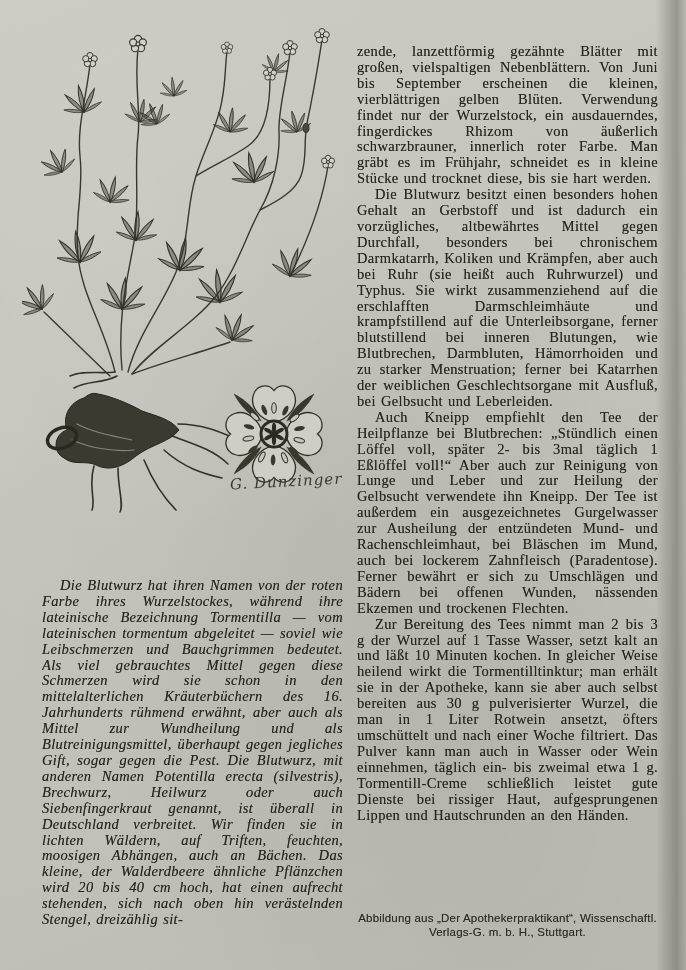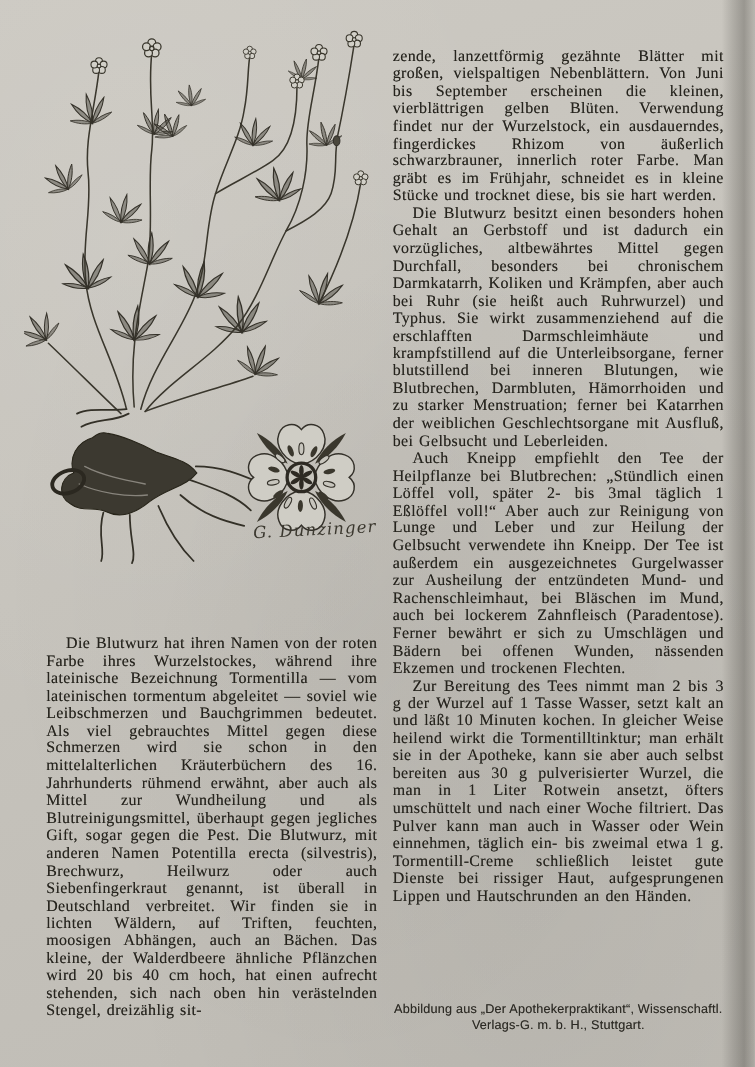--- a/index.html
+++ b/index.html
@@ -52,21 +52,21 @@
   .col{
     position:absolute;text-align:justify;
     font-size:14.5px;line-height:15.9px;
     letter-spacing:0.35px;word-spacing:1.2px;
     color:#26241e;overflow:hidden;
     hyphens:auto;-webkit-hyphens:auto;
     text-shadow:0 0 0.4px rgba(38,36,30,0.55);
   }
   .col p{margin:0;}
   .col p.ind{text-indent:18px;}
-  .col-left{left:42px;top:578px;width:301px;height:372px;}
+  .col-left{left:42px;top:578px;width:301px;height:372px;font-style:italic;}
   .col-right{left:357px;top:44px;width:301px;height:862px;}
   .credit{
     position:absolute;left:357px;top:912px;width:301px;margin:0;
     font-family:"Liberation Sans", sans-serif;
     font-size:11.5px;line-height:13.5px;letter-spacing:0.2px;
     text-align:center;color:#2c2a24;
     text-shadow:0 0 0.3px rgba(44,42,36,0.5);
   }
 </style>
 </head>

